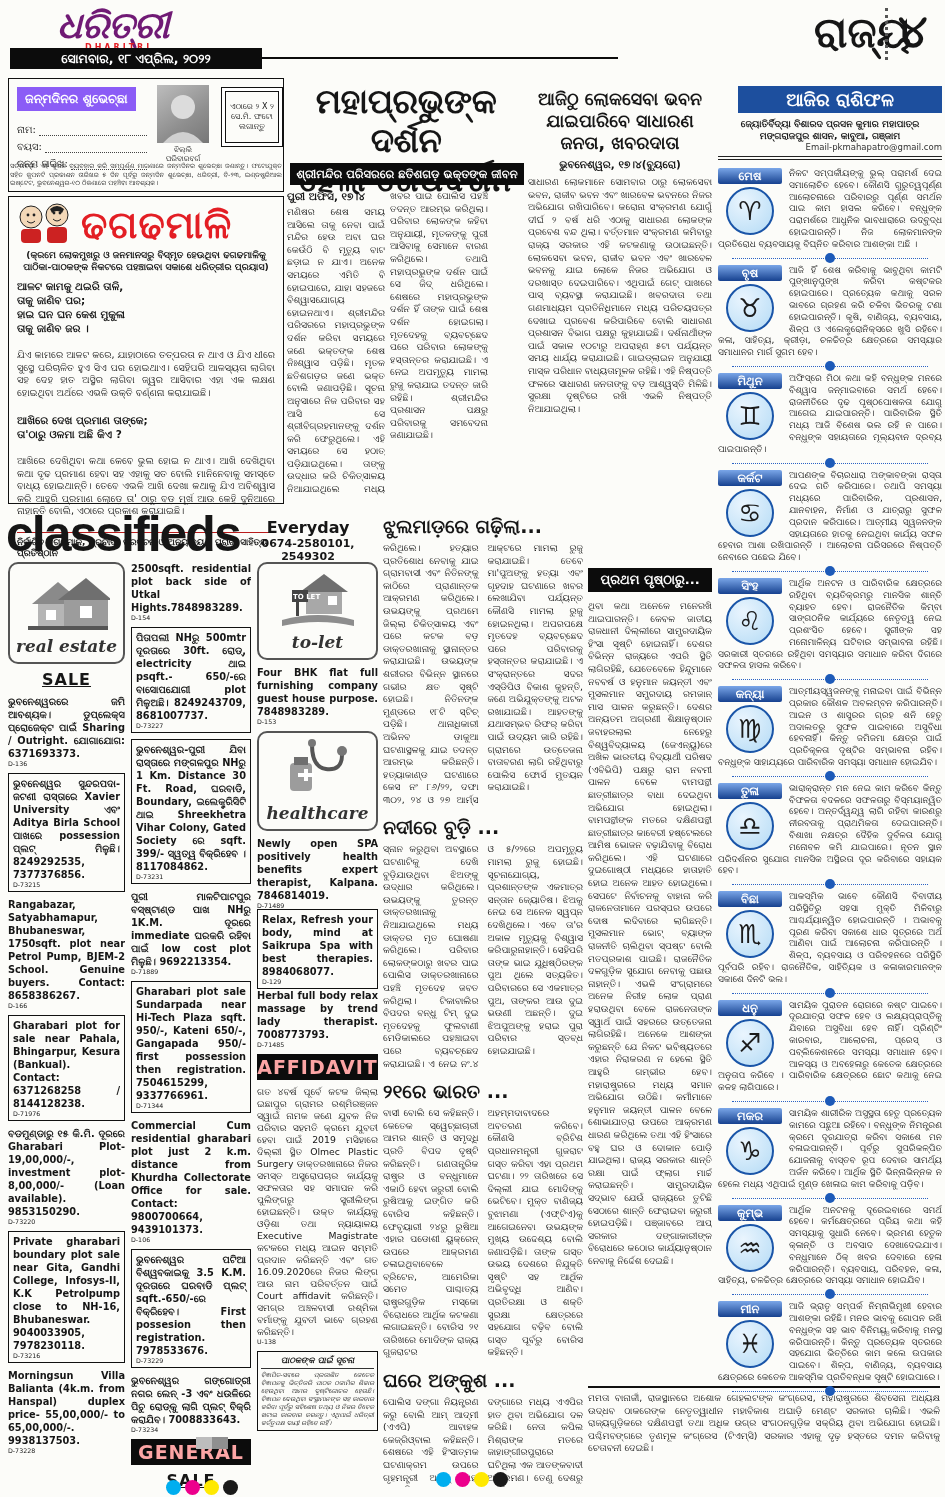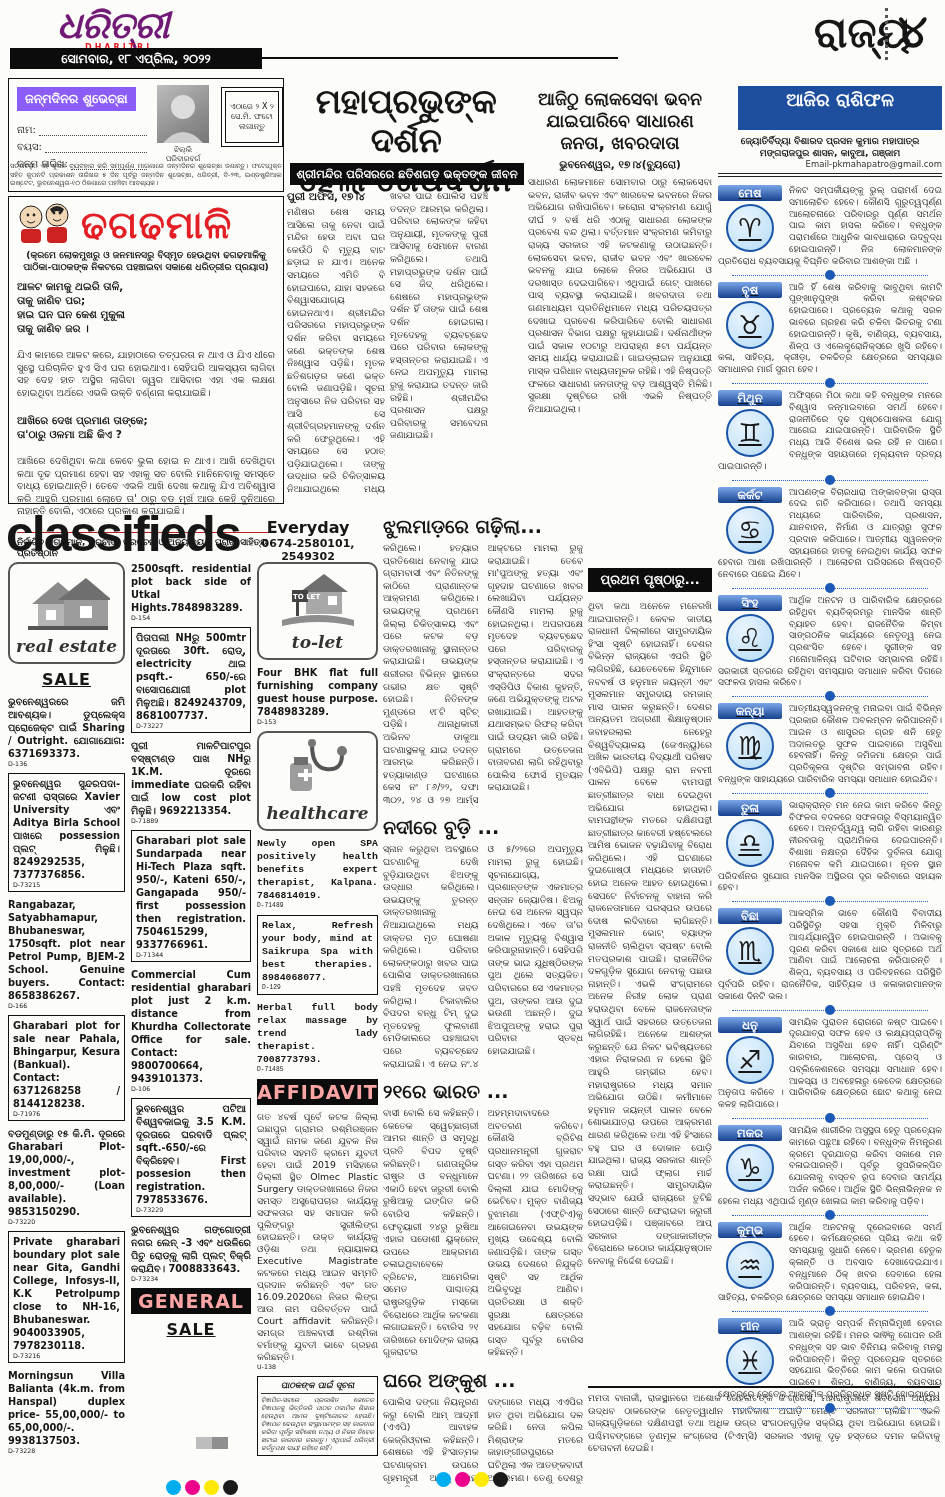--- a/index.html
+++ b/index.html
@@ -42,26 +42,26 @@
                height:22px;line-height:22px;text-align:center;}
   .dateline{font-size:10.5px;font-weight:bold;margin-bottom:3px;}
   .body-col{font-size:9.3px;line-height:12.6px;}
   .headline-md{font-size:17.5px;line-height:22px;font-weight:bold;text-align:center;}
   .headline-sm{font-size:19px;font-weight:bold;margin:10px 0 4px 0;}
   .twocol{column-count:2;column-gap:9px;}
   .blackbar{background:#0c0c0c;color:#fff;font-size:13px;font-weight:bold;
             text-align:center;height:24px;line-height:24px;}
   
   .horo-bar{background:#1d4f9e;color:#fff;font-size:18px;font-weight:bold;
-            text-align:center;height:44px;line-height:27px;}
+            text-align:center;height:27px;line-height:27px;}
   .horo-credit{font-size:9.3px;text-align:center;line-height:12px;font-weight:bold;}
   .horo-email{font-size:8.5px;text-align:right;color:#333;font-weight:normal;}
   .horo-rule{border-top:1px solid #222;border-bottom:1px solid #222;height:2px;}
   .sign{overflow:hidden;}
-  .sign-left{float:left;width:64px;margin-right:7px;text-decoration:underline;}
+  .sign-left{float:left;width:64px;margin-right:7px;}
   .sign-label{background:linear-gradient(180deg,#7aa6e8,#16418f);color:#fff;font-size:11.5px;
               font-weight:bold;text-align:center;border-radius:2px;padding:1px 0;margin-bottom:3px;}
   .sign-circle{width:44px;height:44px;border-radius:50%;border:2.2px solid #1a55a8;
                background:radial-gradient(circle at 35% 30%,#eaf5fe,#b4dbf5);
                margin:0 auto;display:flex;align-items:center;justify-content:center;
                font-size:26px;color:#1b1b1b;}
   .sign-text{font-size:9px;line-height:11.8px;text-align:justify;}
   .sign-divider{clear:both;border-top:1.6px dotted #2b62c4;margin:7px 14px 6px 14px;position:relative;}
   .sign-divider .dot{position:absolute;left:50%;top:-6px;width:10px;height:10px;border-radius:50%;
                      background:#1d5ab8;transform:translateX(-50%);}
@@ -451,20 +451,24 @@
         <div class="ad">
           <span>2500sqft. residential plot back side of Utkal Hights.7848983289.</span>
           <span class="ad-id">D-154</span>
         </div>
 
         <div class="ad boxed">
           <span>ପିତାପଲୀ NHରୁ 500mtr ଦୂରତାରେ 30ft. ରୋଡ୍‌, electricity ଥାଇ psqft.- 650/-ରେ ବାସୋପଯୋଗୀ plot ମିଳୁଅଛି। 8249243709, 8681007737.</span>
           <span class="ad-id">D-73227</span>
         </div>
 
+        <div class="ad boxed">
+          <span>ଭୁବନେଶ୍ୱର-ପୁରୀ ଯିବା ରାସ୍ତାରେ ମଙ୍ଗଳପୁର NHରୁ 1 Km. Distance 30 Ft. Road, ଘରବାଡି, Boundary, ଇଲେକ୍ଟ୍ରିସିଟି ଥାଇ Shreekhetra Vihar Colony, Gated Society ରେ sqft. 399/- ସ୍ୱତ୍ୱ ବିକ୍ରିହେବ । 8117084862.</span>
+          <span class="ad-id">D-73231</span>
+        </div>
 
         <div class="ad">
           <span>ପୁରୀ ମାଳଟିପାଟପୁର ବସ୍‌ଷ୍ଟାଣ୍ଡ ପାଖ NHରୁ 1K.M. ଦୂରରେ immediate ଘରକରି ରହିବା ପାଇଁ low cost plot ମିଳୁଛି। 9692213354.</span>
           <span class="ad-id">D-71889</span>
         </div>
 
         <div class="ad boxed">
           <span>Gharabari plot sale Sundarpada near Hi-Tech Plaza sqft. 950/-, Kateni 650/-, Gangapada 950/- first possession then registration. 7504615299, 9337766961.</span>
           <span class="ad-id">D-71344</span>
         </div>
@@ -517,21 +521,21 @@
           <path d="M34 6 q0 22 14 24 q16 2 16 -14" stroke="#555" stroke-width="4" fill="none"></path>
           <circle cx="64" cy="12" r="5" fill="#777"></circle>
           <circle cx="34" cy="4" r="4" fill="#777"></circle>
           <rect x="12" y="24" width="22" height="28" rx="4" fill="#9c9c9c"></rect>
           <rect x="16" y="18" width="14" height="8" fill="#6f6f6f"></rect>
           <path d="M20 34 h6 v-4 h4 v4 h6 v4 h-6 v4 h-4 v-4 h-6 Z" fill="#fff"></path>
         </svg>
       </span>
       <div class="logo-script">healthcare</div>
     </div>
-    <div style="display:flex;flex-direction:column;gap:6px;font-family:Liberation Mono, monospace;">
+    <div style="display:flex;flex-direction:column;">
 
         <div class="ad">
           <span>Newly open SPA positively health benefits expert therapist, Kalpana. 7846814019.</span>
           <span class="ad-id">D-71489</span>
         </div>
 
         <div class="ad boxed">
           <span>Relax, Refresh your body, mind at Saikrupa Spa with best therapies. 8984068077.</span>
           <span class="ad-id">D-129</span>
         </div>

